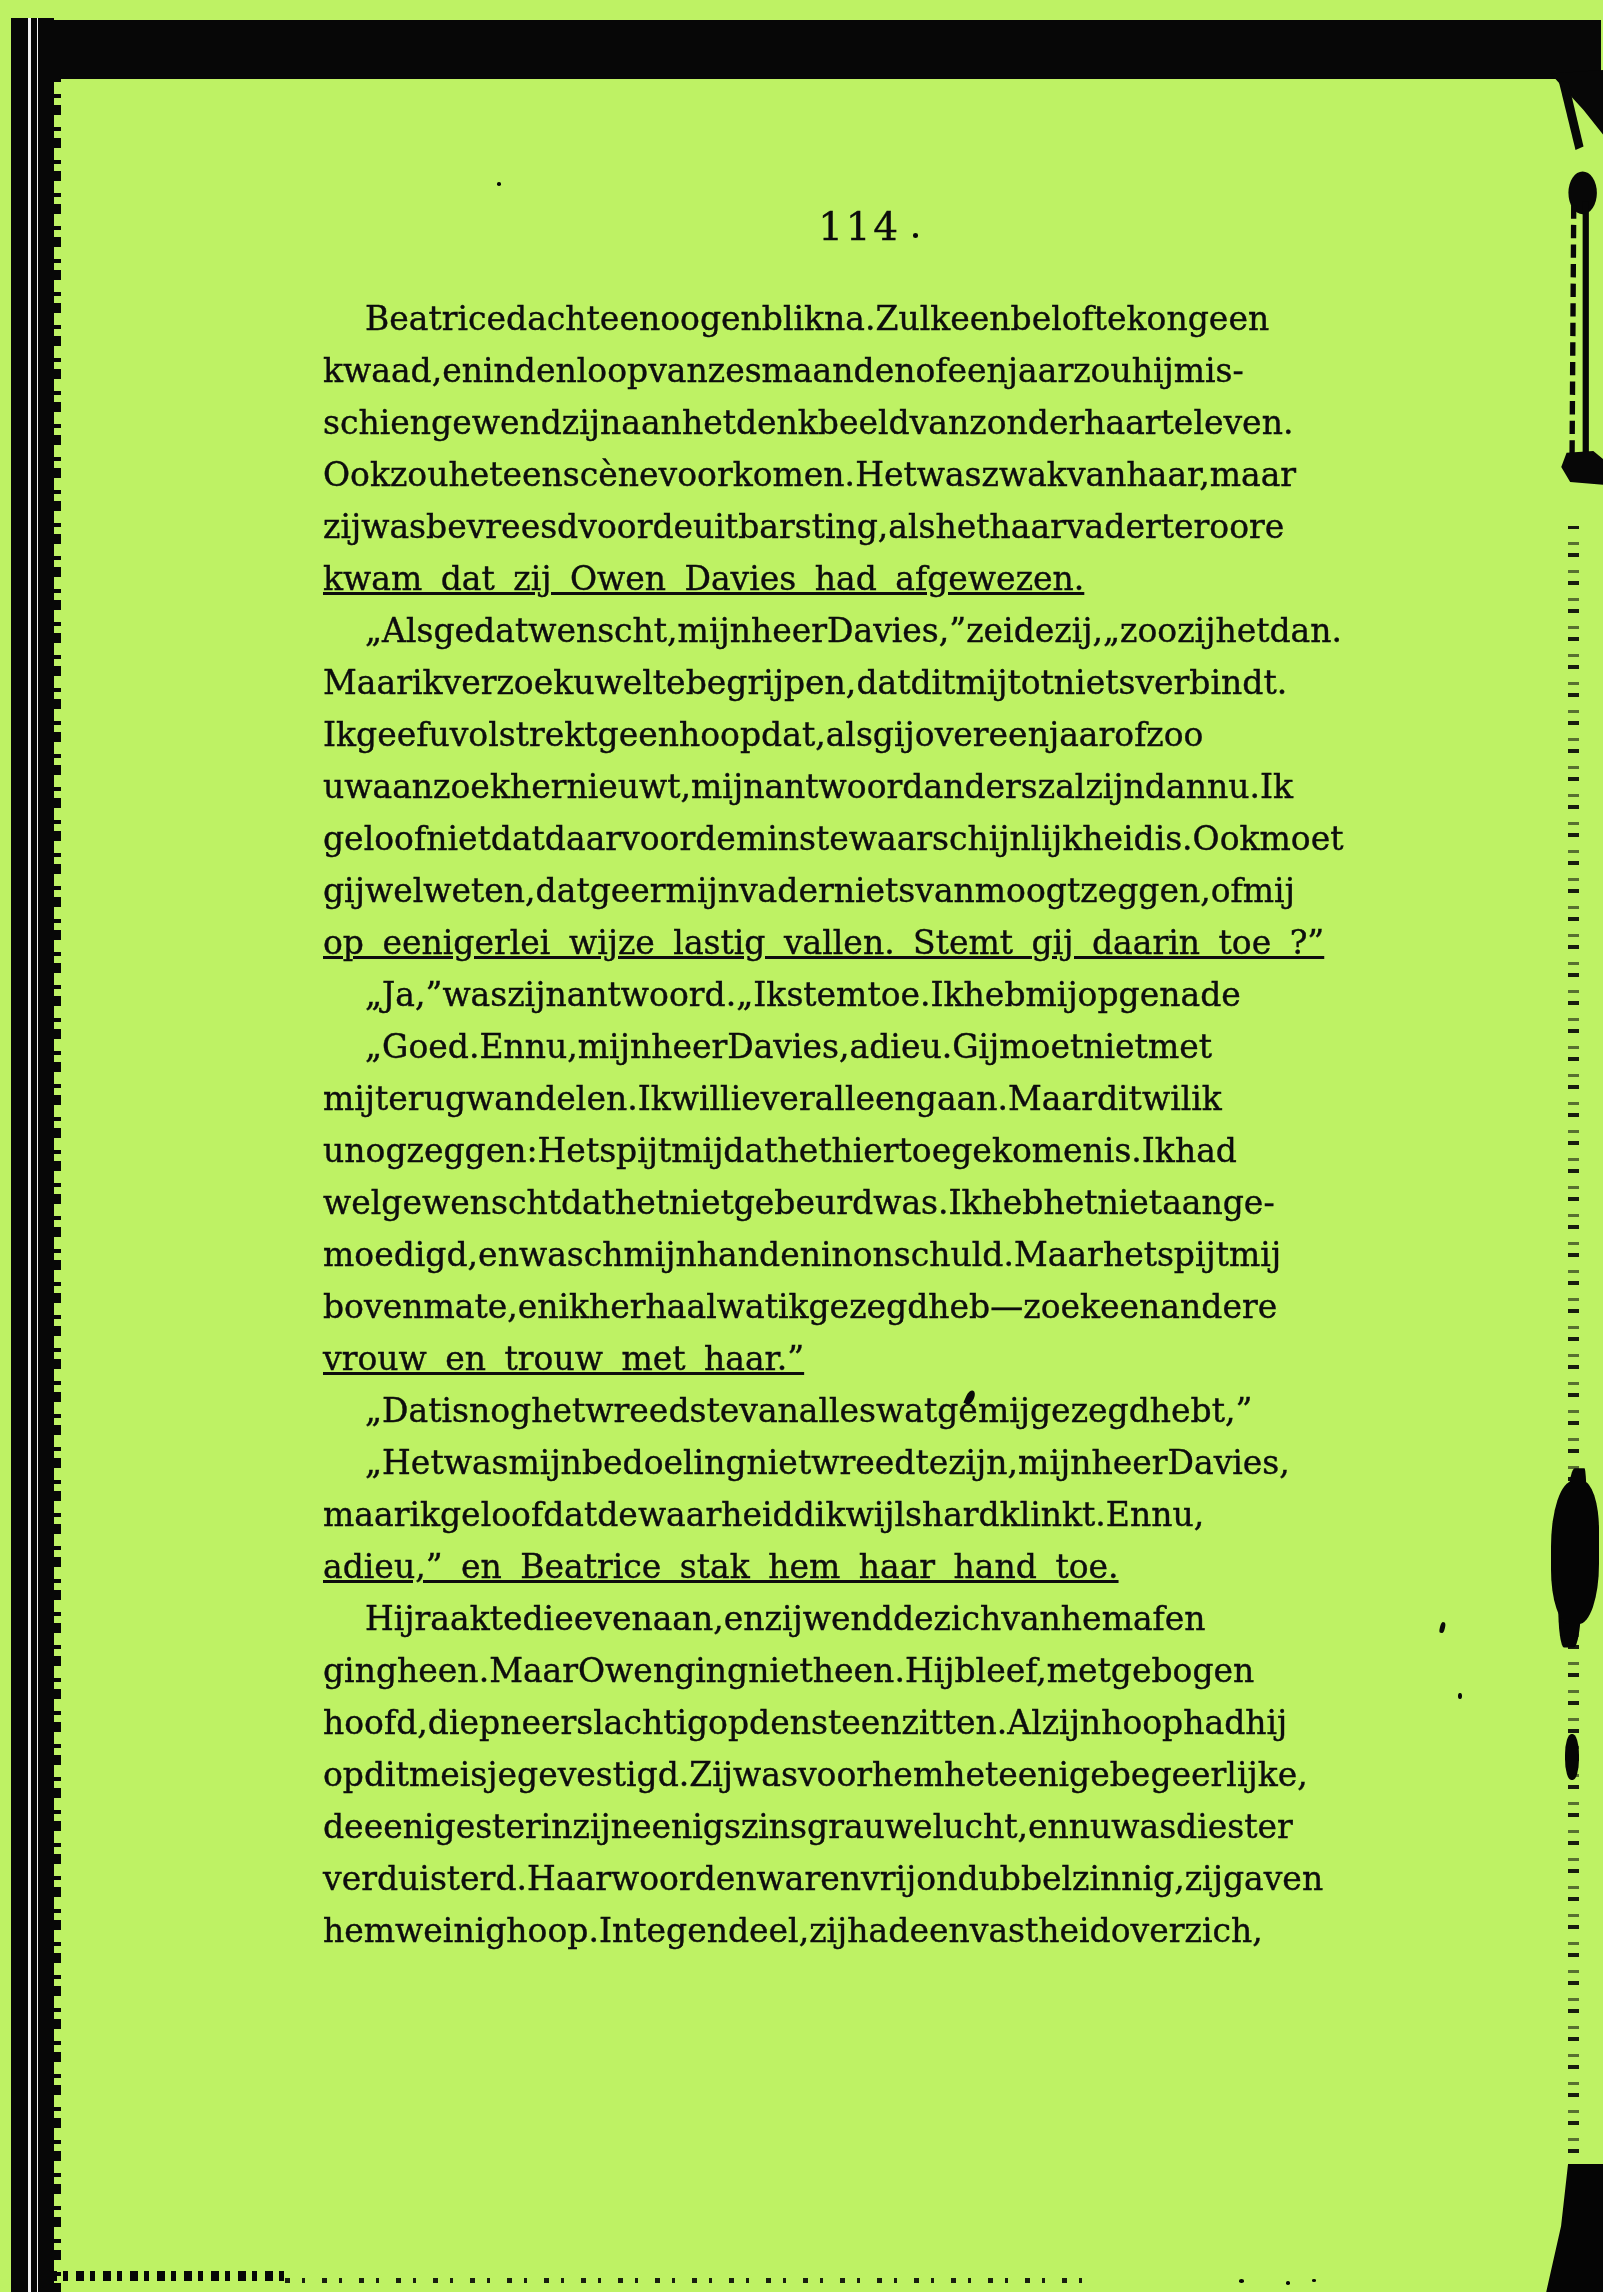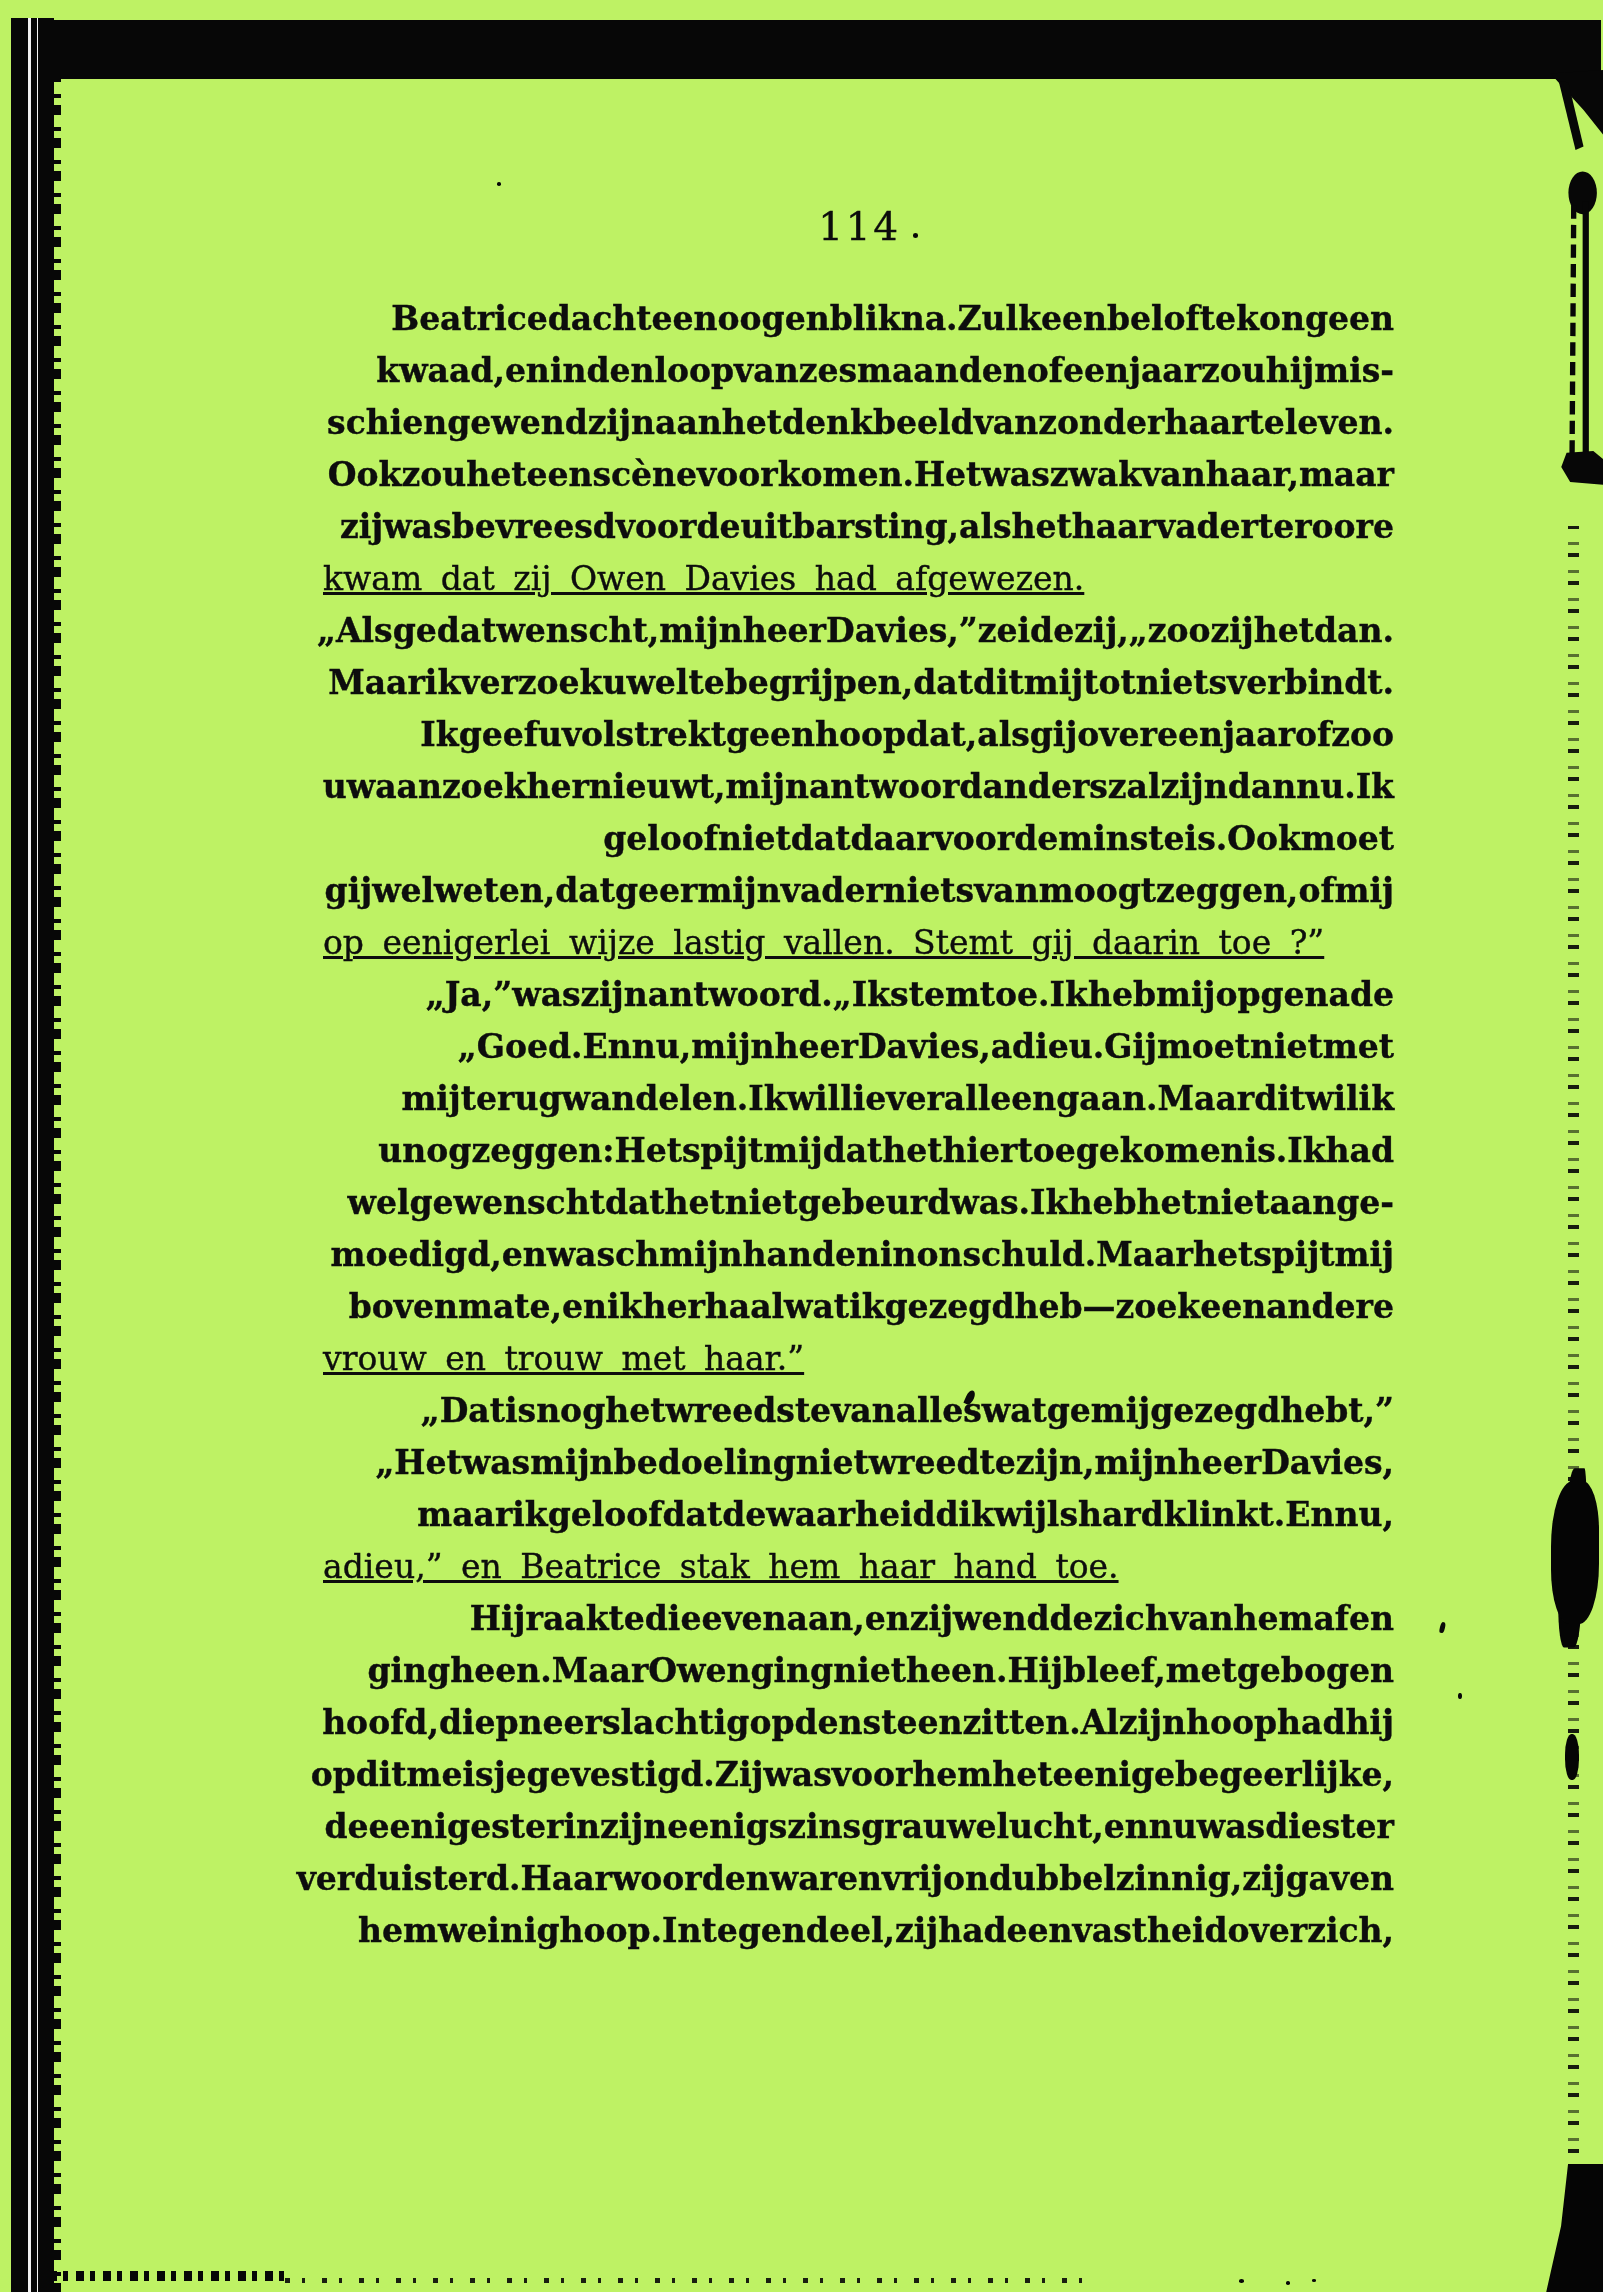--- a/index.html
+++ b/index.html
@@ -81,21 +81,21 @@
     text-align:center;font-size:39px;line-height:1;
     letter-spacing:2.7px;color:#0c0c0c;
     -webkit-text-stroke:0.4px #0c0c0c;
   }
   .body-text{
     position:absolute;left:323px;top:293px;width:1071px;
     font-size:33px;color:#0d0d0d;
     -webkit-text-stroke:0.4px #0d0d0d;
   }
   .line{height:52px;line-height:52px;white-space:nowrap;overflow:visible;}
-  .line.justify{display:flex;justify-content:flex-end;font-weight:bold;}
+  .line.justify{display:flex;justify-content:flex-start;}
   .line.indent{padding-left:42px;}
   .line.last{word-spacing:8px;text-decoration:underline;}
 </style>
 </head>
 <body>
 
 <div class="page">
 
   <div class="top-band"></div>
   <div class="left-band"></div>
@@ -260,20 +260,21 @@
           <span>nu.</span>
           <span>Ik</span>
         </div>
         <div class="line justify">
           <span>geloof</span>
           <span>niet</span>
           <span>dat</span>
           <span>daarvoor</span>
           <span>de</span>
           <span>minste</span>
+          <span>waarschijnlijkheid</span>
           <span>is.</span>
           <span>Ook</span>
           <span>moet</span>
         </div>
         <div class="line justify">
           <span>gij</span>
           <span>wel</span>
           <span>weten,</span>
           <span>dat</span>
           <span>ge</span>

